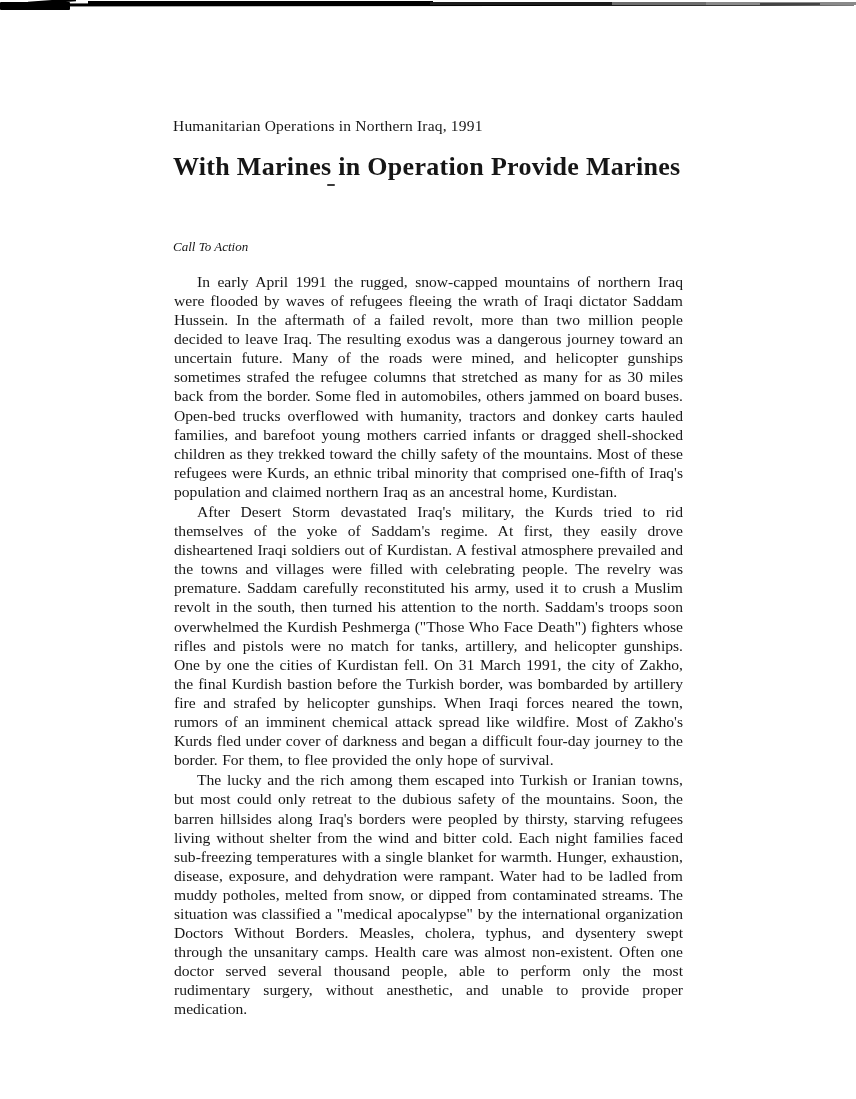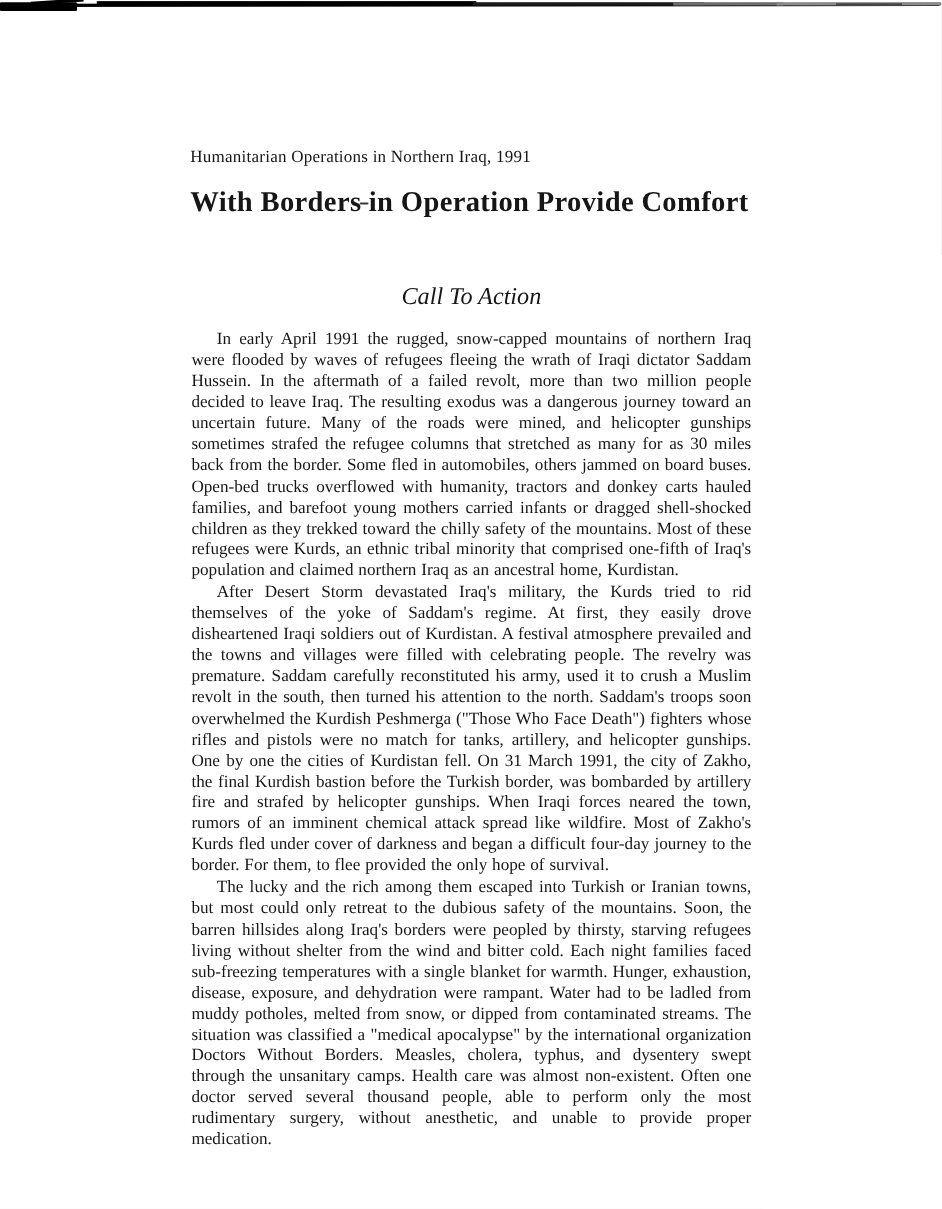--- a/index.html
+++ b/index.html
@@ -18,38 +18,38 @@
   .band-main { top: 3px; left: 8px; right: 2px; height: 3px; background: #000; transform: rotate(-0.06deg); }
   .band-thick { top: 1px; left: 88px; width: 345px; height: 4px; background: #000; }
   .band-blob { top: 2px; left: 0; width: 70px; height: 8px; background: #000; border-radius: 1px; }
   .band-tick { top: 0; left: 28px; width: 48px; height: 3px; background: #000; transform: rotate(-4deg); }
   .band-mid { top: 2px; left: 430px; width: 210px; height: 3px; background: #1c1c1c; }
   .band-gray1 { top: 2px; left: 612px; width: 100px; height: 3px; background: #6e6e6e; }
   .band-gray2 { top: 2px; left: 706px; right: 0; height: 3px; background: #8a8a8a; }
   .band-dark-right { top: 3px; left: 760px; width: 60px; height: 2px; background: #444; }
   .scan-speck { position: absolute; top: 184px; left: 327px; width: 8px; height: 2px; background: #3a3a3a; border-radius: 1px; }
   
-  .content { position: absolute; left: 173px; top: 134px; width: 511px; }
+  .content { position: absolute; left: 173px; top: 117px; width: 511px; }
   .running-header {
     font-size: 15.5px;
     letter-spacing: 0.2px;
     margin: 0 0 17px 0;
   }
   .doc-title {
     font-size: 26px;
     font-weight: 600;
     letter-spacing: 0.3px;
     margin: 0;
     line-height: 1.15;
     white-space: nowrap;
   }
   .section-heading {
     font-style: italic;
-    font-size: 22px;
-    text-align: center;
+    font-size: 13px;
+    text-align: left;
     margin: 57px 0 17px 0;
   }
   .body-text { text-align: justify; font-size: 15.6px; line-height: 19.1px; }
   .body-text p { margin: 1px; text-indent: 23px; word-spacing: 0.5px; }
 </style>
 </head>
 <body>
 
 <div class="page">
 
@@ -62,21 +62,21 @@
     <div class="band-gray1"></div>
     <div class="band-gray2"></div>
     <div class="band-dark-right"></div>
   </div>
 
   <div class="scan-speck"></div>
 
   <div class="content">
     <div class="running-header">Humanitarian Operations in Northern Iraq, 1991</div>
 
-    <h1 class="doc-title">With Borders in Operation Provide Comfort</h1>
+    <h1 class="doc-title">With Marines in Operation Provide Marines</h1>
 
     <div class="section-heading">Call To Action</div>
 
     <div class="body-text">
       <p>In early April 1991 the rugged, snow-capped mountains of northern Iraq were flooded by waves of refugees fleeing the wrath of Iraqi dictator Saddam Hussein. In the aftermath of a failed revolt, more than two million people decided to leave Iraq. The resulting exodus was a dangerous journey toward an uncertain future. Many of the roads were mined, and helicopter gunships sometimes strafed the refugee columns that stretched as many for as 30 miles back from the border. Some fled in automobiles, others jammed on board buses. Open-bed trucks overflowed with humanity, tractors and donkey carts hauled families, and barefoot young mothers carried infants or dragged shell-shocked children as they trekked toward the chilly safety of the mountains. Most of these refugees were Kurds, an ethnic tribal minority that comprised one-fifth of Iraq's population and claimed northern Iraq as an ancestral home, Kurdistan.</p>
       <p>After Desert Storm devastated Iraq's military, the Kurds tried to rid themselves of the yoke of Saddam's regime. At first, they easily drove disheartened Iraqi soldiers out of Kurdistan. A festival atmosphere prevailed and the towns and villages were filled with celebrating people. The revelry was premature. Saddam carefully reconstituted his army, used it to crush a Muslim revolt in the south, then turned his attention to the north. Saddam's troops soon overwhelmed the Kurdish Peshmerga ("Those Who Face Death") fighters whose rifles and pistols were no match for tanks, artillery, and helicopter gunships. One by one the cities of Kurdistan fell. On 31 March 1991, the city of Zakho, the final Kurdish bastion before the Turkish border, was bombarded by artillery fire and strafed by helicopter gunships. When Iraqi forces neared the town, rumors of an imminent chemical attack spread like wildfire. Most of Zakho's Kurds fled under cover of darkness and began a difficult four-day journey to the border. For them, to flee provided the only hope of survival.</p>
       <p>The lucky and the rich among them escaped into Turkish or Iranian towns, but most could only retreat to the dubious safety of the mountains. Soon, the barren hillsides along Iraq's borders were peopled by thirsty, starving refugees living without shelter from the wind and bitter cold. Each night families faced sub-freezing temperatures with a single blanket for warmth. Hunger, exhaustion, disease, exposure, and dehydration were rampant. Water had to be ladled from muddy potholes, melted from snow, or dipped from contaminated streams. The situation was classified a "medical apocalypse" by the international organization Doctors Without Borders. Measles, cholera, typhus, and dysentery swept through the unsanitary camps. Health care was almost non-existent. Often one doctor served several thousand people, able to perform only the most rudimentary surgery, without anesthetic, and unable to provide proper medication.</p>
     </div>
   </div>
 

